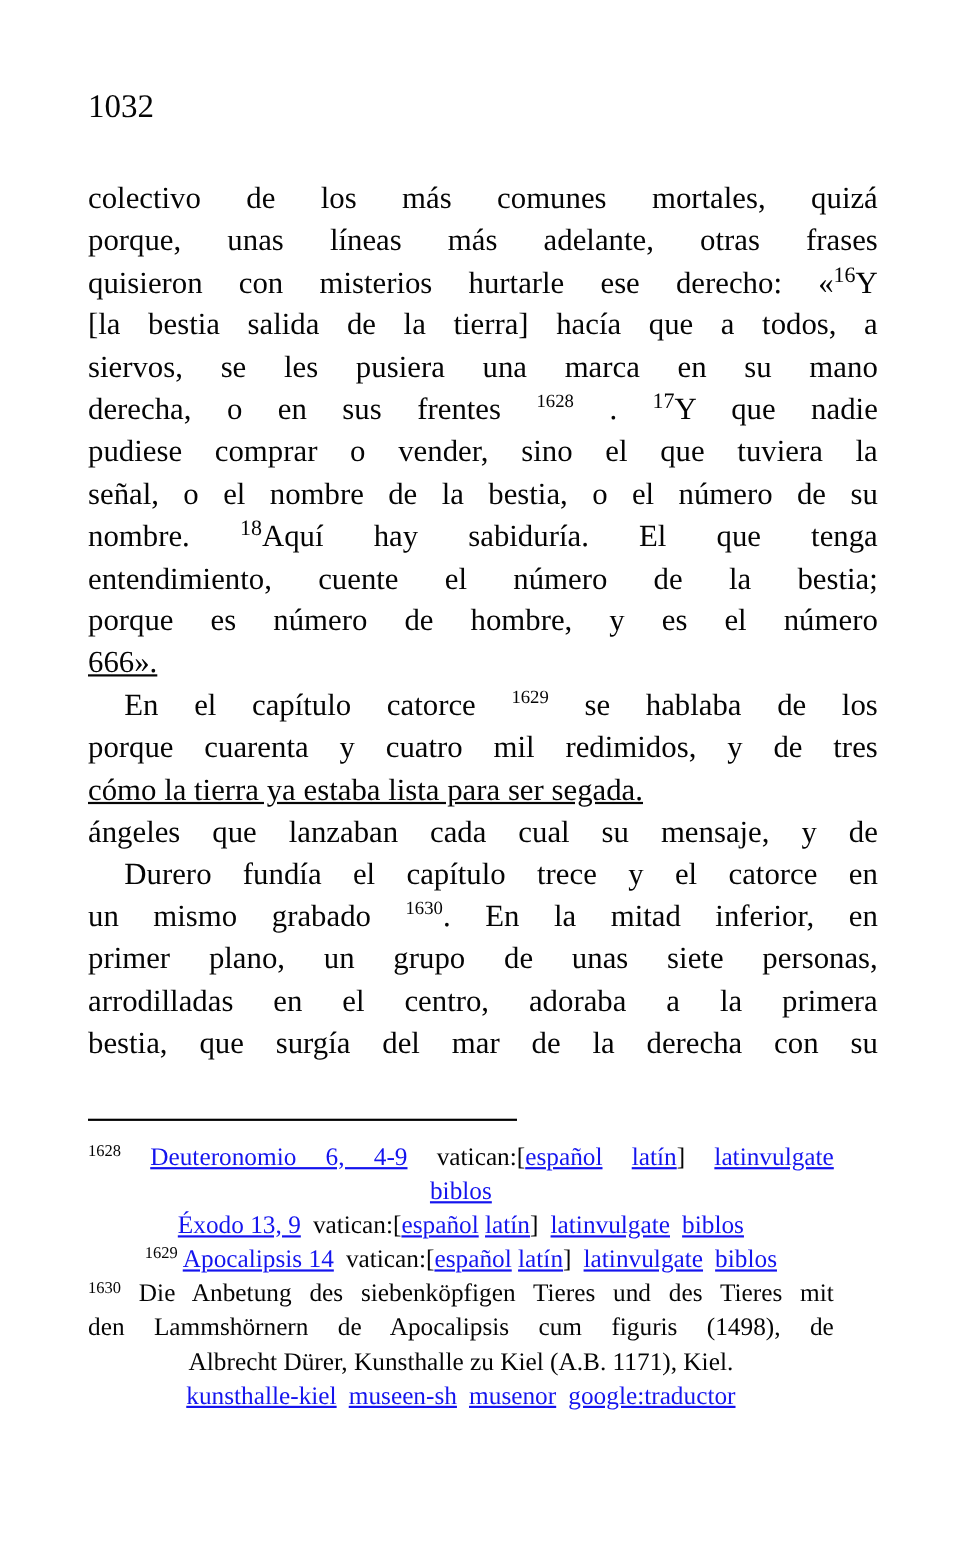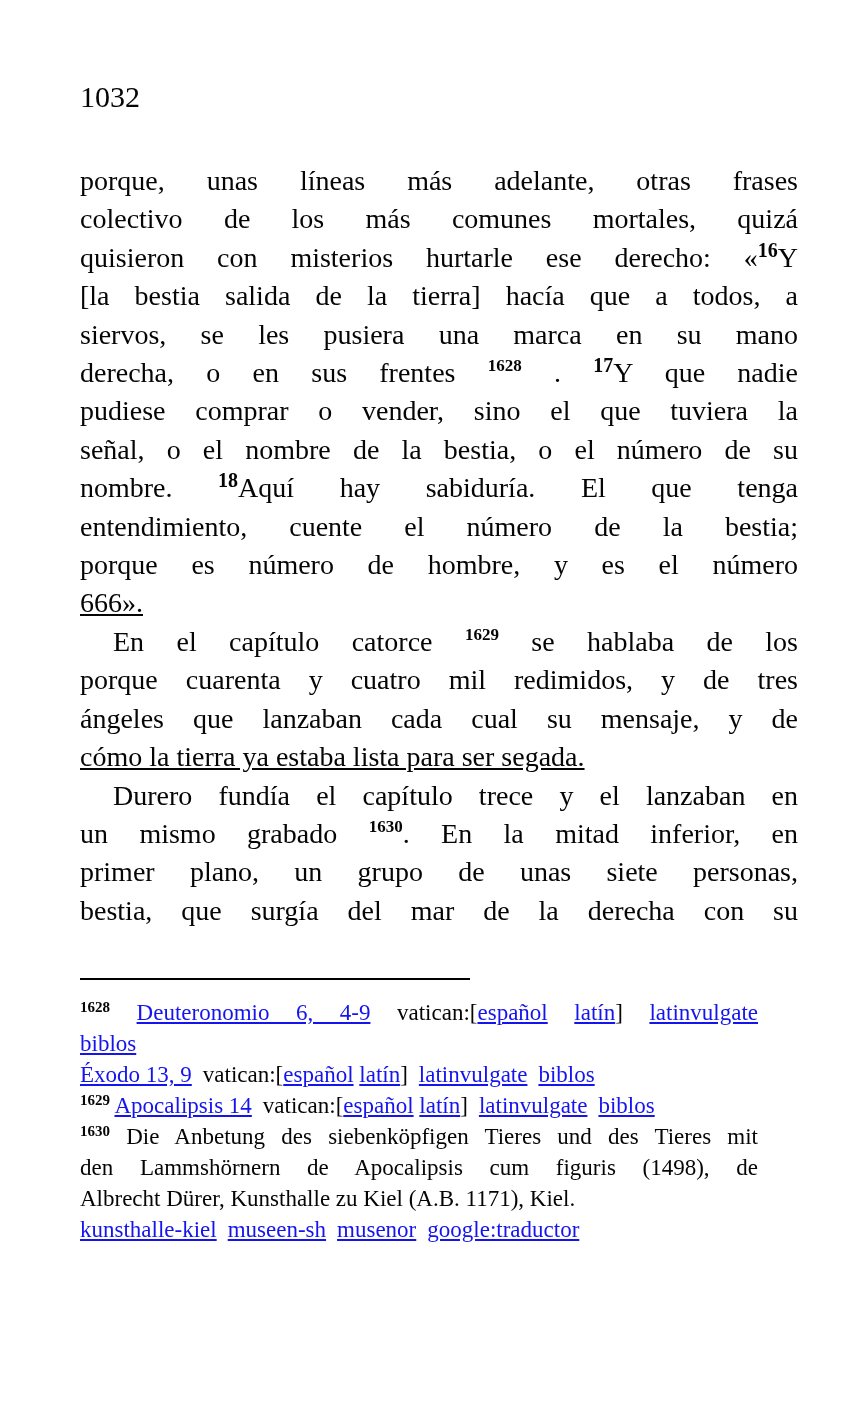--- a/index.html
+++ b/index.html
@@ -19,66 +19,67 @@
     margin-bottom:50px;
   }
   .body-text{
     width:718px;
     font-size:28px;
     line-height:38.4px;
   }
   .bline{text-align:justify;text-align-last:justify;}
   .bline.last{text-align-last:left;text-decoration:underline;}
   .bline.indent{text-indent:33px;}
-  sup{vertical-align:baseline;position:relative;line-height:0;font-weight:bold;}
+  sup{vertical-align:baseline;position:relative;line-height:0;}
   .verse{font-size:20px;top:-10px;}
   .noteref{font-size:17px;top:-11px;color:inherit;text-decoration:none;}
   .fn-sep{
     margin-top:48px;
     width:390px;height:2px;
     background:#000000;
   }
   .footnotes{
     margin-top:17px;
     width:678px;
     font-size:23px;
     line-height:31px;
   }
-  .fline{text-align:left;}
+  .fline{text-align:center;}
   .fline.justify{text-align:justify;text-align-last:justify;}
   .fnmark{font-size:15px;top:-8px;}
   .it{}
   .lnk{color:var(--link,#1414EE);text-decoration:underline;cursor:pointer;}
   .gap{display:inline-block;width:11px;}
 </style>
 </head>
 <body>
 
 <div class="page">
   <div class="page-number">1032</div>
   <div class="body-text" id="body-text">
+      <div class="bline"><span>colectivo de los más comunes mortales, quizá</span></div>
       <div class="bline"><span>porque, unas líneas más adelante, otras frases</span></div>
-      <div class="bline"><span>colectivo de los más comunes mortales, quizá</span></div>
       <div class="bline"><span>quisieron con misterios hurtarle ese derecho: «</span><sup class="verse">16</sup><span>Y</span></div>
       <div class="bline"><span>[la bestia salida de la tierra] hacía que a todos, a</span></div>
       <div class="bline"><span>siervos, se les pusiera una marca en su mano</span></div>
       <div class="bline"><span>derecha, o en sus frentes </span><sup class="noteref">1628</sup><span> . </span><sup class="verse">17</sup><span>Y que nadie</span></div>
       <div class="bline"><span>pudiese comprar o vender, sino el que tuviera la</span></div>
       <div class="bline"><span>señal, o el nombre de la bestia, o el número de su</span></div>
       <div class="bline"><span>nombre. </span><sup class="verse">18</sup><span>Aquí hay sabiduría. El que tenga</span></div>
       <div class="bline"><span>entendimiento, cuente el número de la bestia;</span></div>
       <div class="bline"><span>porque es número de hombre, y es el número</span></div>
       <div class="bline last"><span>666».</span></div>
       <div class="bline indent"><span>En el capítulo catorce </span><sup class="noteref">1629</sup><span> se hablaba de los</span></div>
       <div class="bline"><span>porque cuarenta y cuatro mil redimidos, y de tres</span></div>
+      <div class="bline last"><span>cómo la tierra ya estaba lista para ser segada.</span></div>
       <div class="bline"><span>ángeles que lanzaban cada cual su mensaje, y de</span></div>
-      <div class="bline last"><span>cómo la tierra ya estaba lista para ser segada.</span></div>
-      <div class="bline indent"><span>Durero fundía el capítulo trece y el lanzaban en</span></div>
+      <div class="bline indent"><span>Durero fundía el capítulo trece y el catorce en</span></div>
       <div class="bline"><span>un mismo grabado </span><sup class="noteref">1630</sup><span>. En la mitad inferior, en</span></div>
       <div class="bline"><span>primer plano, un grupo de unas siete personas,</span></div>
+      <div class="bline"><span>arrodilladas en el centro, adoraba a la primera</span></div>
       <div class="bline"><span>bestia, que surgía del mar de la derecha con su</span></div>
     </div>
   <div class="fn-sep"></div>
   <div class="footnotes" id="footnotes">
       <div class="fline justify"><sup class="fnmark">1628</sup><span> </span><a class="lnk" href="#">Deuteronomio 6, 4-9</a><span> vatican:[</span><a class="lnk" href="#">español</a><span> </span><a class="lnk" href="#">latín</a><span>] </span><a class="lnk" href="#">latinvulgate</a></div>
       <div class="fline"><a class="lnk" href="#">biblos</a></div>
       <div class="fline"><a class="lnk" href="#">Éxodo 13, 9</a><span class="gap"></span><span>vatican:[</span><a class="lnk" href="#">español</a><span> </span><a class="lnk" href="#">latín</a><span>]</span><span class="gap"></span><a class="lnk" href="#">latinvulgate</a><span class="gap"></span><a class="lnk" href="#">biblos</a></div>
       <div class="fline"><sup class="fnmark">1629</sup><span> </span><a class="lnk" href="#">Apocalipsis 14</a><span class="gap"></span><span>vatican:[</span><a class="lnk" href="#">español</a><span> </span><a class="lnk" href="#">latín</a><span>]</span><span class="gap"></span><a class="lnk" href="#">latinvulgate</a><span class="gap"></span><a class="lnk" href="#">biblos</a></div>
       <div class="fline justify"><sup class="fnmark">1630</sup><span> </span><span class="it">Die Anbetung des siebenköpfigen Tieres und des Tieres mit</span></div>
       <div class="fline justify"><span class="it">den Lammshörnern</span><span> de </span><span class="it">Apocalipsis cum figuris</span><span> (1498), de</span></div>

